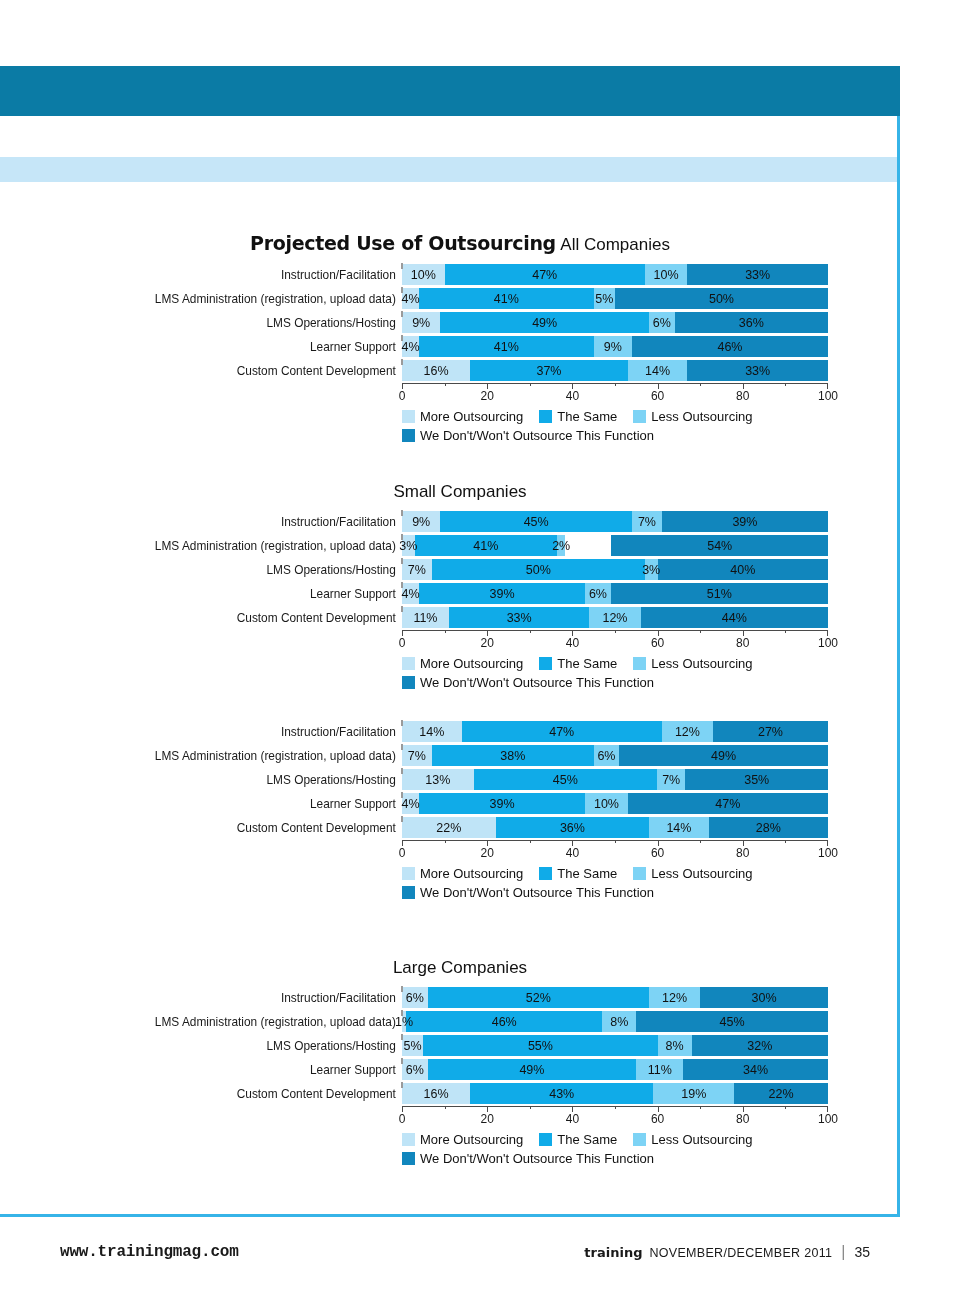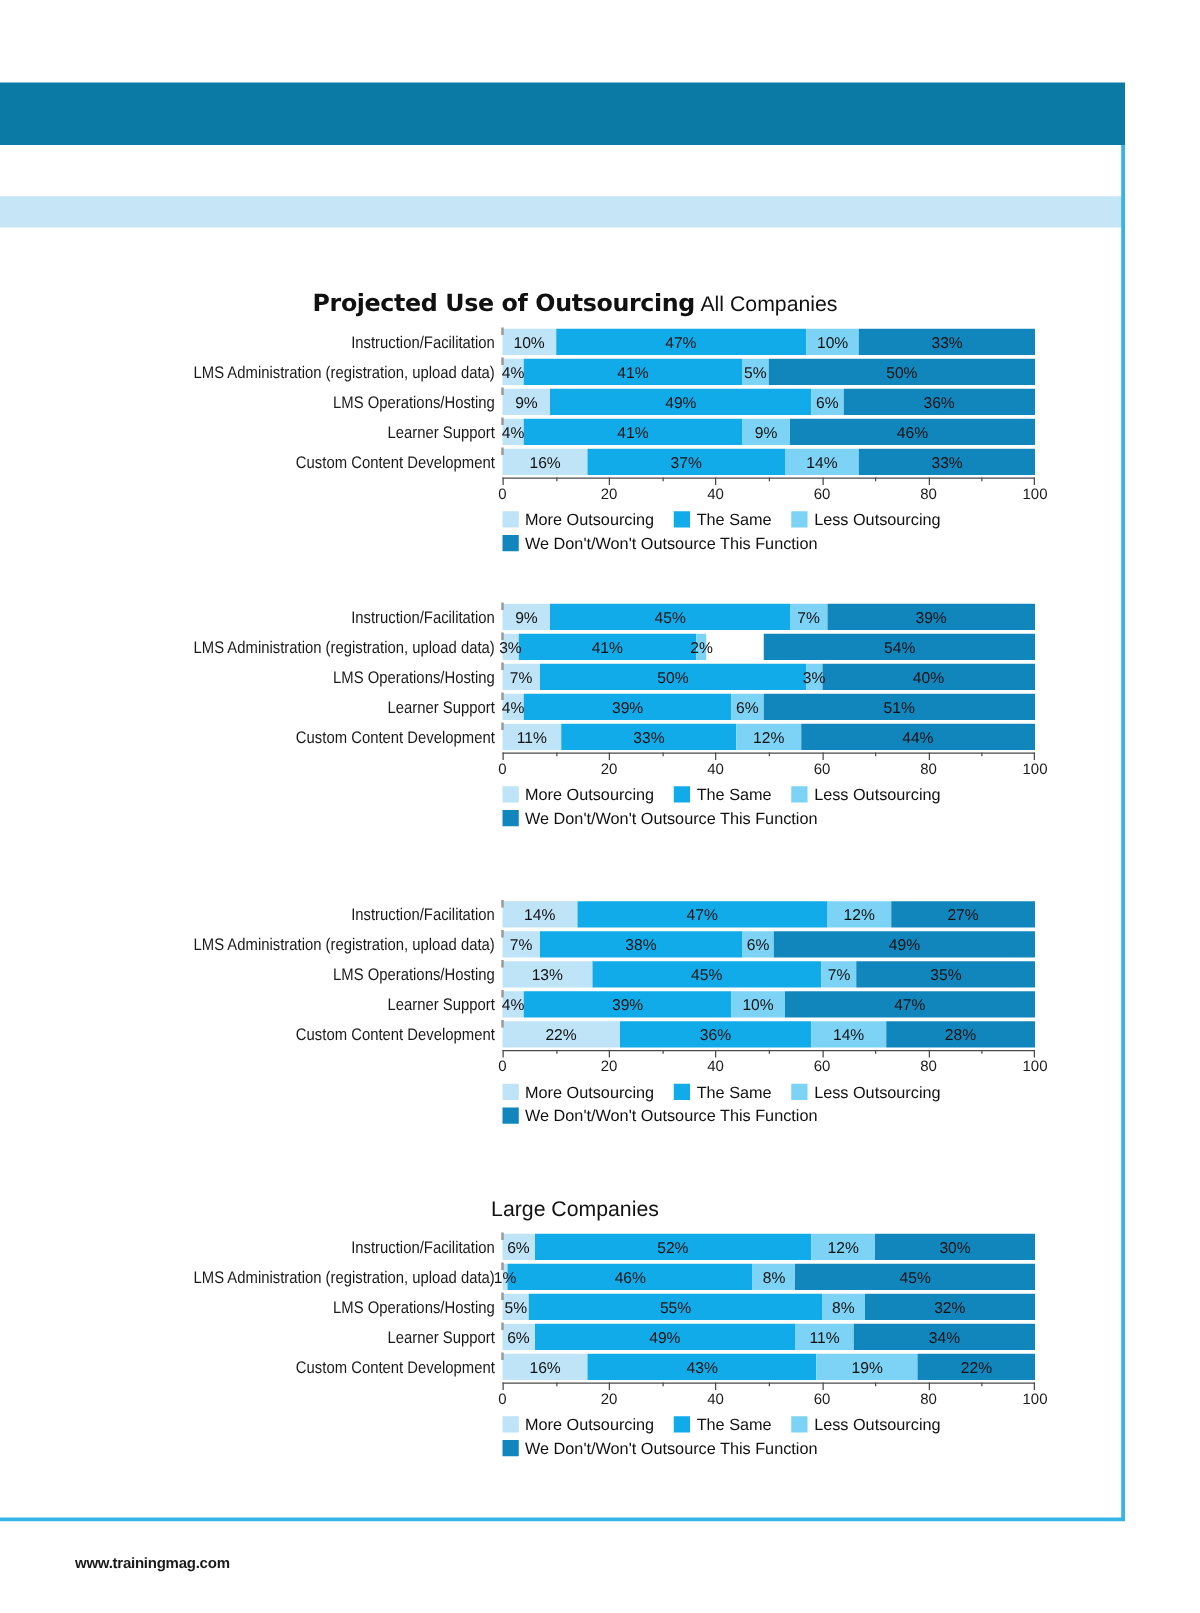--- a/index.html
+++ b/index.html
@@ -56,22 +56,22 @@
   
   .footer {
     position: absolute;
     left: 0; top: 1243px;
     width: 900px;
     height: 20px;
   }
   .footer-left {
     position: absolute;
     left: 60px; top: 0;
-    font-family: Liberation Sans, sans-serif;
-    font-size: 12px;
+    font-family: Liberation Mono, monospace;
+    font-size: 16px;
     font-weight: bold;
     letter-spacing: -0.2px;
     color: #1a1a1a;
   }
   .footer-right {
     position: absolute;
     right: 30px; top: 0;
     display: flex;
     align-items: baseline;
     gap: 7px;
@@ -402,20 +402,21 @@
           </div>
           <div class="legend-row">
             <div class="legend-item">
               <span class="swatch s3"></span>
               <span class="legend-label">We Don't/Won't Outsource This Function</span>
             </div>
           </div>
         </div>
       </div>
       <div class="chart-block" style="top: 482px;">
+        <div class="chart-title plain"><span class="title-sub">Small Companies</span></div>
         <div class="plot">
           <div class="row">
             <div class="row-label">Instruction/Facilitation</div>
             <div class="bars">
               <div class="seg s0" style="width: 38.34px;">
                 <span class="seg-val">9%</span>
               </div>
               <div class="seg s1" style="width: 191.7px;">
                 <span class="seg-val">45%</span>
               </div>
@@ -814,14 +815,20 @@
               <span class="swatch s3"></span>
               <span class="legend-label">We Don't/Won't Outsource This Function</span>
             </div>
           </div>
         </div>
       </div>
     </div>
 
   <div class="footer">
     <div class="footer-left">www.trainingmag.com</div>
+    <div class="footer-right">
+      <span class="footer-brand">training</span>
+      <span class="footer-issue">NOVEMBER/DECEMBER 2011</span>
+      <span class="footer-sep">|</span>
+      <span class="footer-page">35</span>
+    </div>
   </div>
 </div>
 
 </body></html>

